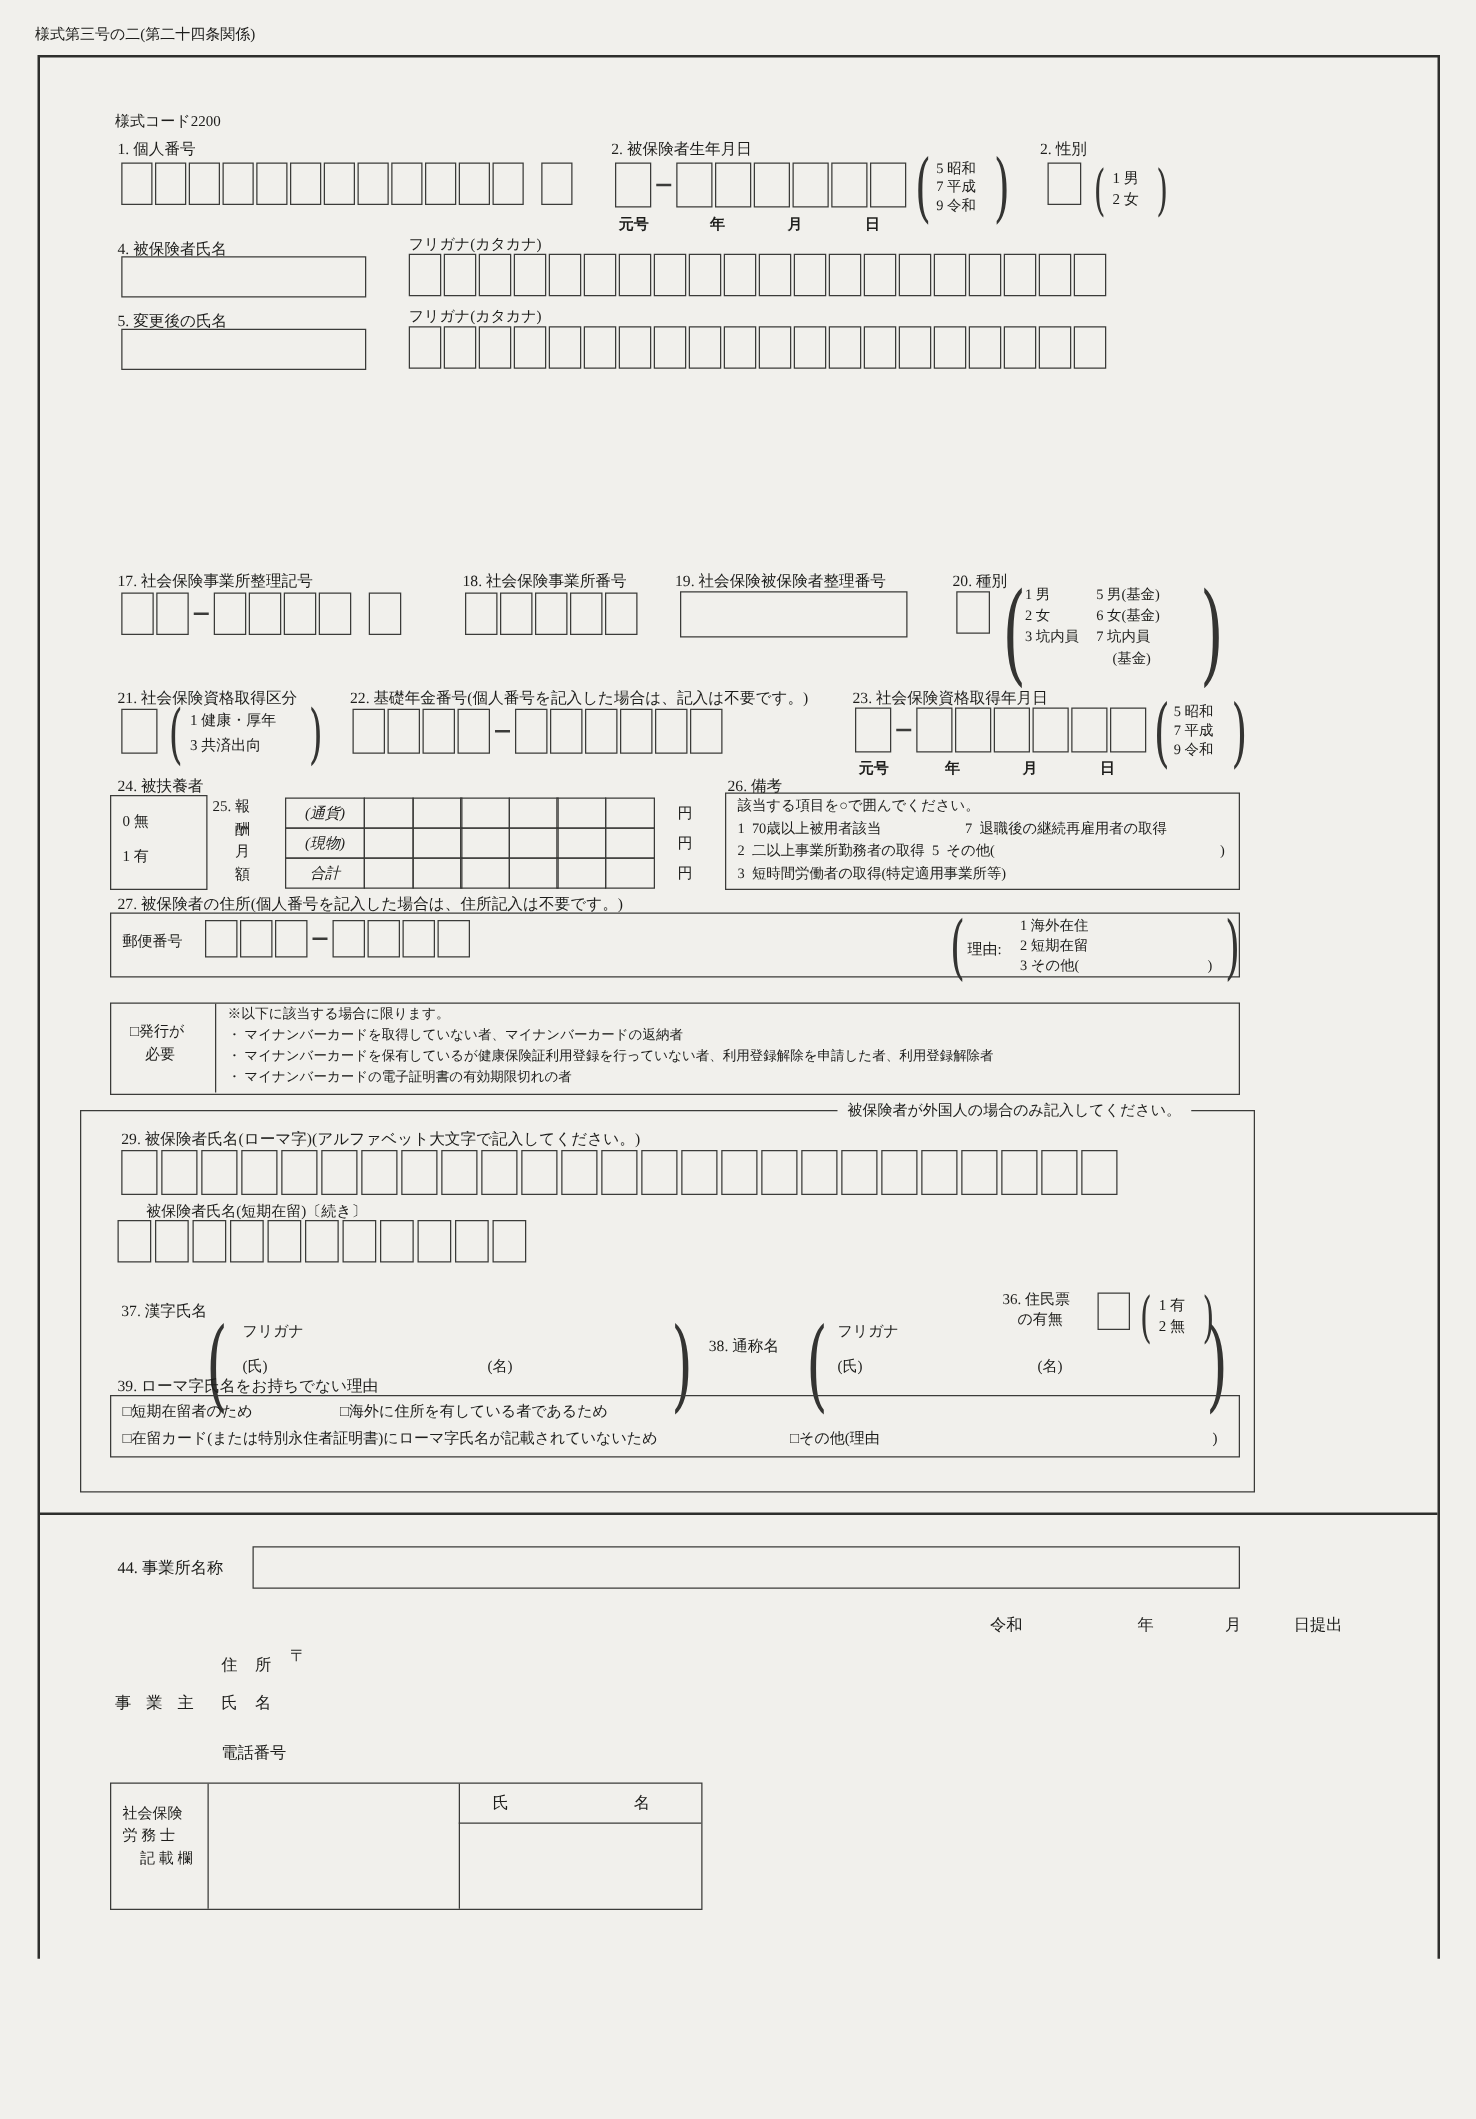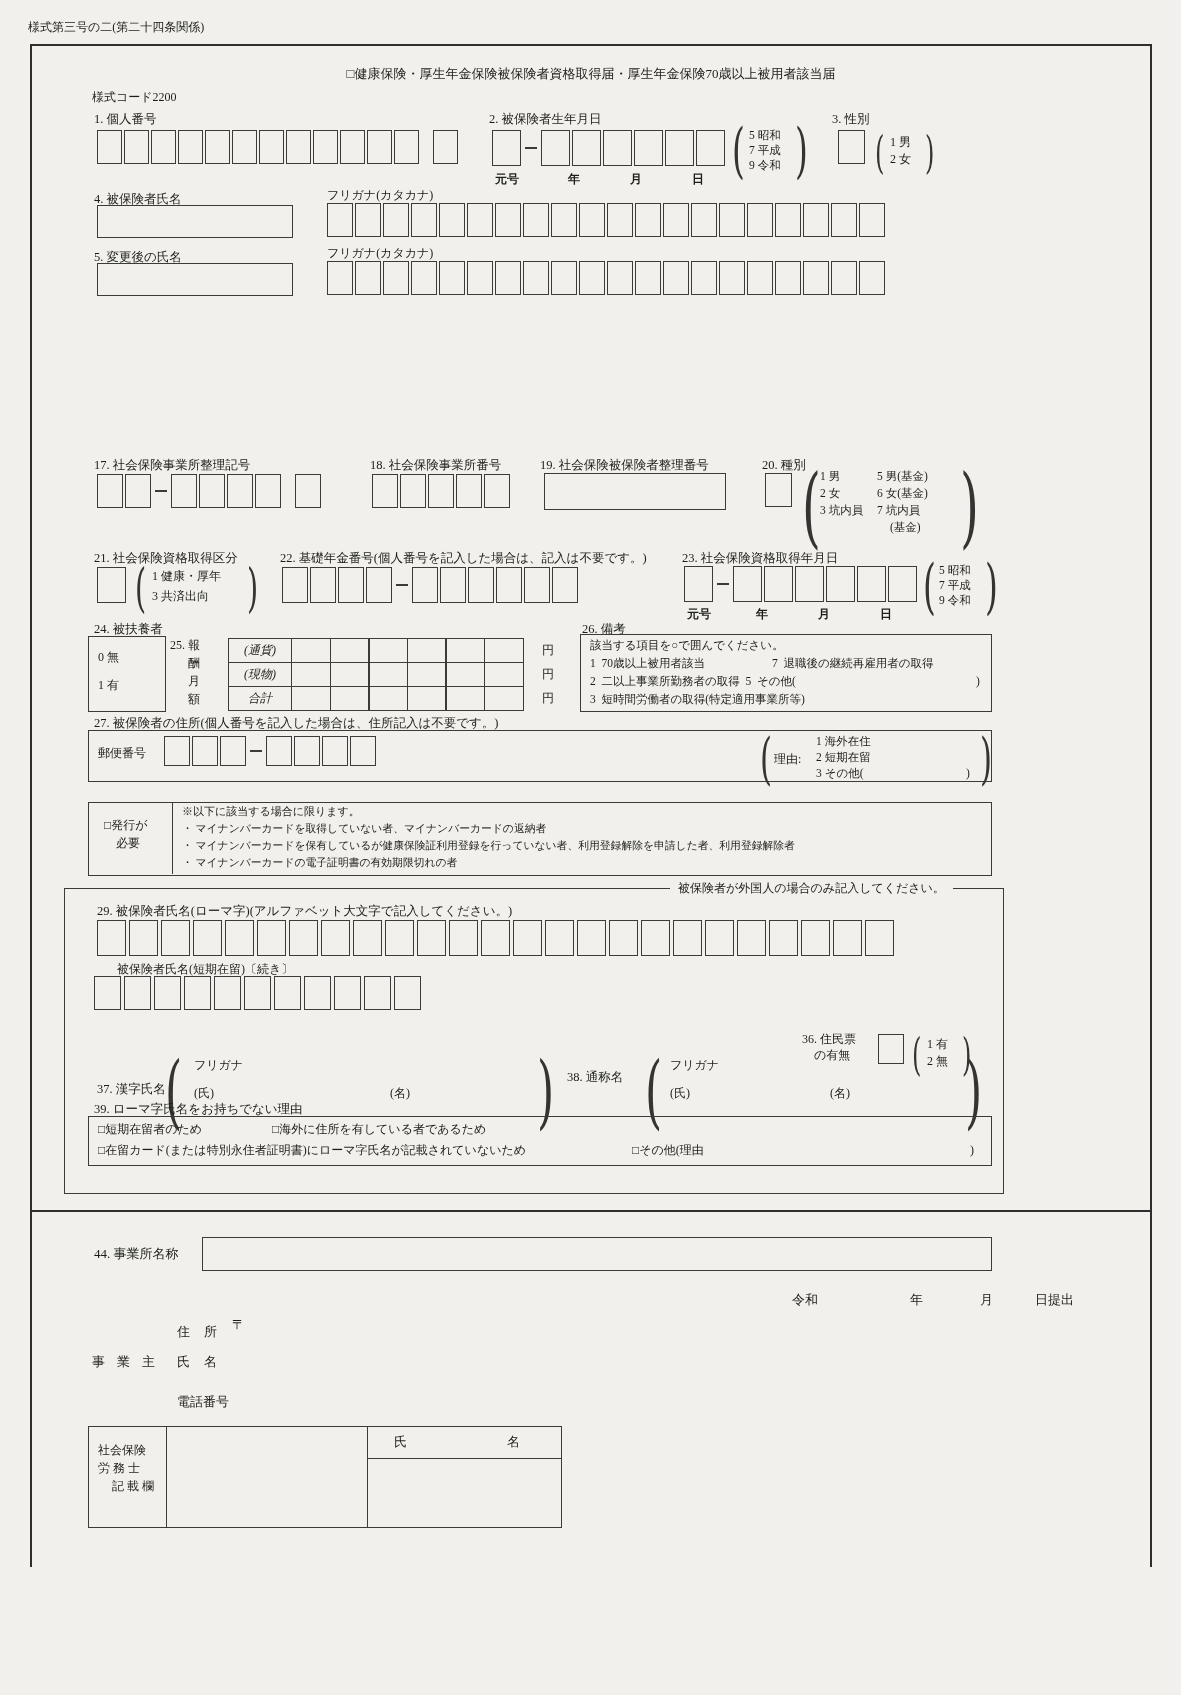--- a/index.html
+++ b/index.html
@@ -34,21 +34,20 @@
   .ls14{letter-spacing:14px}
   .ls12{letter-spacing:12px}
 </style>
 </head>
 <body>
 
 <div id="page">
   <div class="txt s12" style="left:28px;top:20px">様式第三号の二(第二十四条関係)</div>
 
   <div id="sheet">
-    <div class="txt title">□健康保険・厚生年金保険被保険者資格取得届・厚生年金保険70歳以上被用者該当届</div>
     <div class="txt s12" style="left:60px;top:44px">様式コード2200</div>
 
     <div class="txt" style="left:62px;top:66px">1. 個人番号</div>
     <div class="boxrow v25" style="left:65px;top:84px">
       <span class="grp">
           <span class="cell"></span>
           <span class="cell"></span>
           <span class="cell"></span>
           <span class="cell"></span>
           <span class="cell"></span>
@@ -84,21 +83,21 @@
     <div class="txt s12 b" style="left:463px;top:126px">元号</div>
     <div class="txt s12 b" style="left:536px;top:126px">年</div>
     <div class="txt s12 b" style="left:598px;top:126px">月</div>
     <div class="txt s12 b" style="left:660px;top:126px">日</div>
     <div class="paren" style="left:700px;top:76px;font-size:60px">(</div>
     <div class="txt s115" style="left:717px;top:82px">5 昭和</div>
     <div class="txt s115" style="left:717px;top:97px">7 平成</div>
     <div class="txt s115" style="left:717px;top:112px">9 令和</div>
     <div class="paren" style="left:763px;top:76px;font-size:60px">)</div>
 
-    <div class="txt" style="left:800px;top:66px">3. 性別</div>
+    <div class="txt" style="left:800px;top:66px">2. 性別</div>
     <div class="boxrow v27" style="left:806px;top:84px">
         <span class="grp">
           <span class="cell"></span>
         </span>
       </div>
     <div class="paren" style="left:843px;top:86px;font-size:44px">(</div>
     <div class="txt s12" style="left:858px;top:89px">1 男</div>
     <div class="txt s12" style="left:858px;top:106px">2 女</div>
     <div class="paren" style="left:893px;top:86px;font-size:44px">)</div>
 
@@ -406,21 +405,21 @@
     <div class="boxrow vpost" style="left:846px;top:988px">
         <span class="grp">
           <span class="cell"></span>
         </span>
       </div>
     <div class="paren" style="left:880px;top:988px;font-size:44px">(</div>
     <div class="txt s12" style="left:895px;top:991px">1 有</div>
     <div class="txt s12" style="left:895px;top:1008px">2 無</div>
     <div class="paren" style="left:930px;top:988px;font-size:44px">)</div>
 
-    <div class="txt" style="left:65px;top:1036px">37. 漢字氏名</div>
+    <div class="txt" style="left:65px;top:996px">37. 漢字氏名</div>
     <div class="paren" style="left:133px;top:1008px;font-size:80px">(</div>
     <div class="txt s12" style="left:162px;top:1012px">フリガナ</div>
     <div class="txt s12" style="left:162px;top:1040px">(氏)</div>
     <div class="txt s12" style="left:358px;top:1040px">(名)</div>
     <div class="paren" style="left:505px;top:1008px;font-size:80px">)</div>
 
     <div class="txt" style="left:535px;top:1024px">38. 通称名</div>
     <div class="paren" style="left:613px;top:1008px;font-size:80px">(</div>
     <div class="txt s12" style="left:638px;top:1012px">フリガナ</div>
     <div class="txt s12" style="left:638px;top:1040px">(氏)</div>

